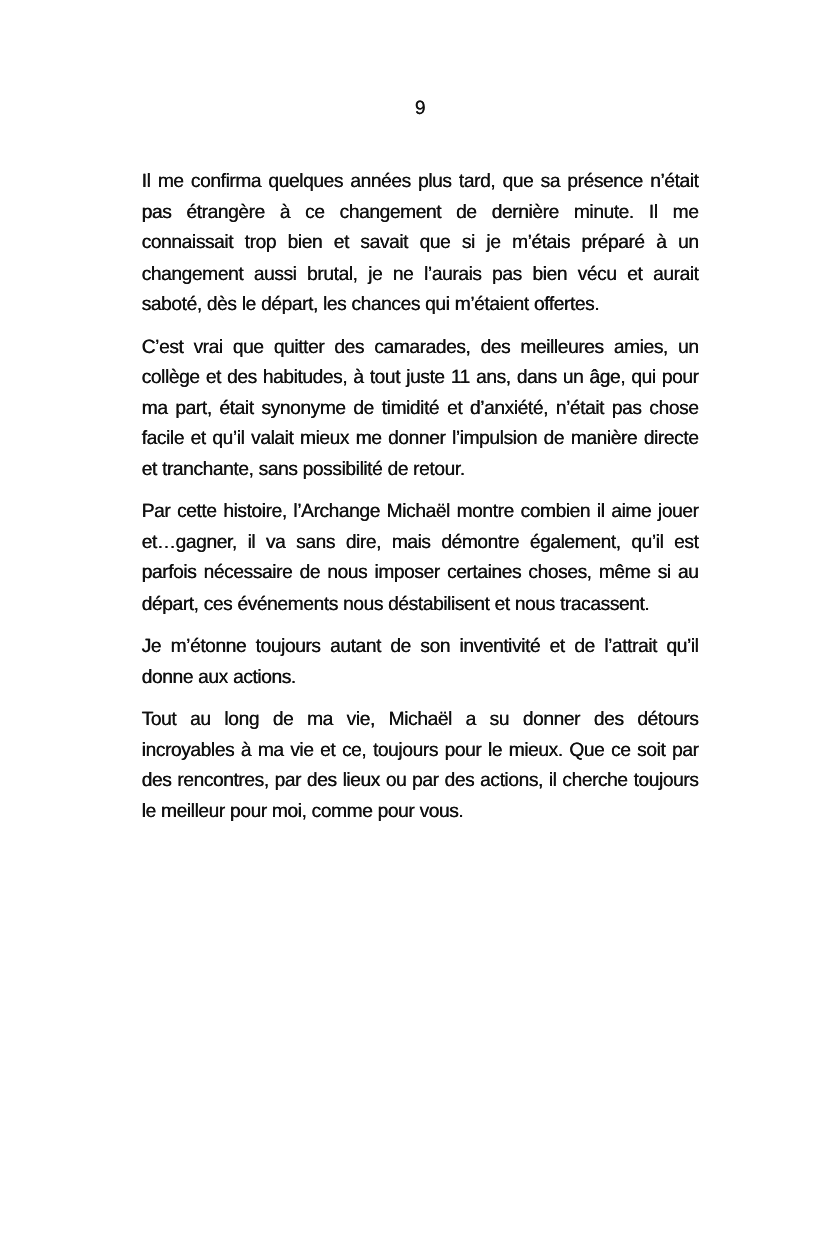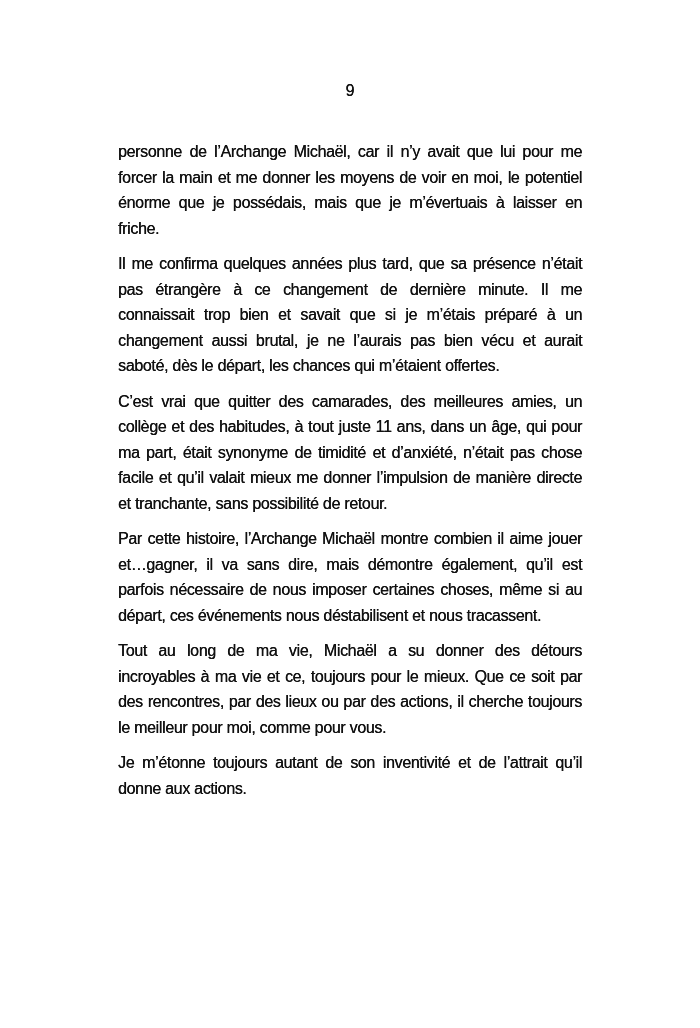--- a/index.html
+++ b/index.html
@@ -41,20 +41,19 @@
     text-shadow: 0.25px 0 0 #111111;
     hyphens: none;
   }
 </style>
 </head>
 <body>
 
 <div class="page">
   <div class="page-number">9</div>
   <div class="page-body">
-      <p class="para">personne de l’Archange Michaël, car il n’y avait que lui pour me forcer la main et me donner les moyens de voir en moi, le potentiel énorme que je possédais, mais que je m’évertuais à laisser en friche.</p>
       <p class="para">Il me confirma quelques années plus tard, que sa présence n’était pas étrangère à ce changement de dernière minute. Il me connaissait trop bien et savait que si je m’étais préparé à un changement aussi brutal, je ne l’aurais pas bien vécu et aurait saboté, dès le départ, les chances qui m’étaient offertes.</p>
       <p class="para">C’est vrai que quitter des camarades, des meilleures amies, un collège et des habitudes, à tout juste 11 ans, dans un âge, qui pour ma part, était synonyme de timidité et d’anxiété, n’était pas chose facile et qu’il valait mieux me donner l’impulsion de manière directe et tranchante, sans possibilité de retour.</p>
       <p class="para">Par cette histoire, l’Archange Michaël montre combien il aime jouer et…gagner, il va sans dire, mais démontre également, qu’il est parfois nécessaire de nous imposer certaines choses, même si au départ, ces événements nous déstabilisent et nous tracassent.</p>
+      <p class="para">Je m’étonne toujours autant de son inventivité et de l’attrait qu’il donne aux actions.</p>
       <p class="para">Tout au long de ma vie, Michaël a su donner des détours incroyables à ma vie et ce, toujours pour le mieux. Que ce soit par des rencontres, par des lieux ou par des actions, il cherche toujours le meilleur pour moi, comme pour vous.</p>
-      <p class="para">Je m’étonne toujours autant de son inventivité et de l’attrait qu’il donne aux actions.</p>
     </div>
 </div>
 
 </body></html>

